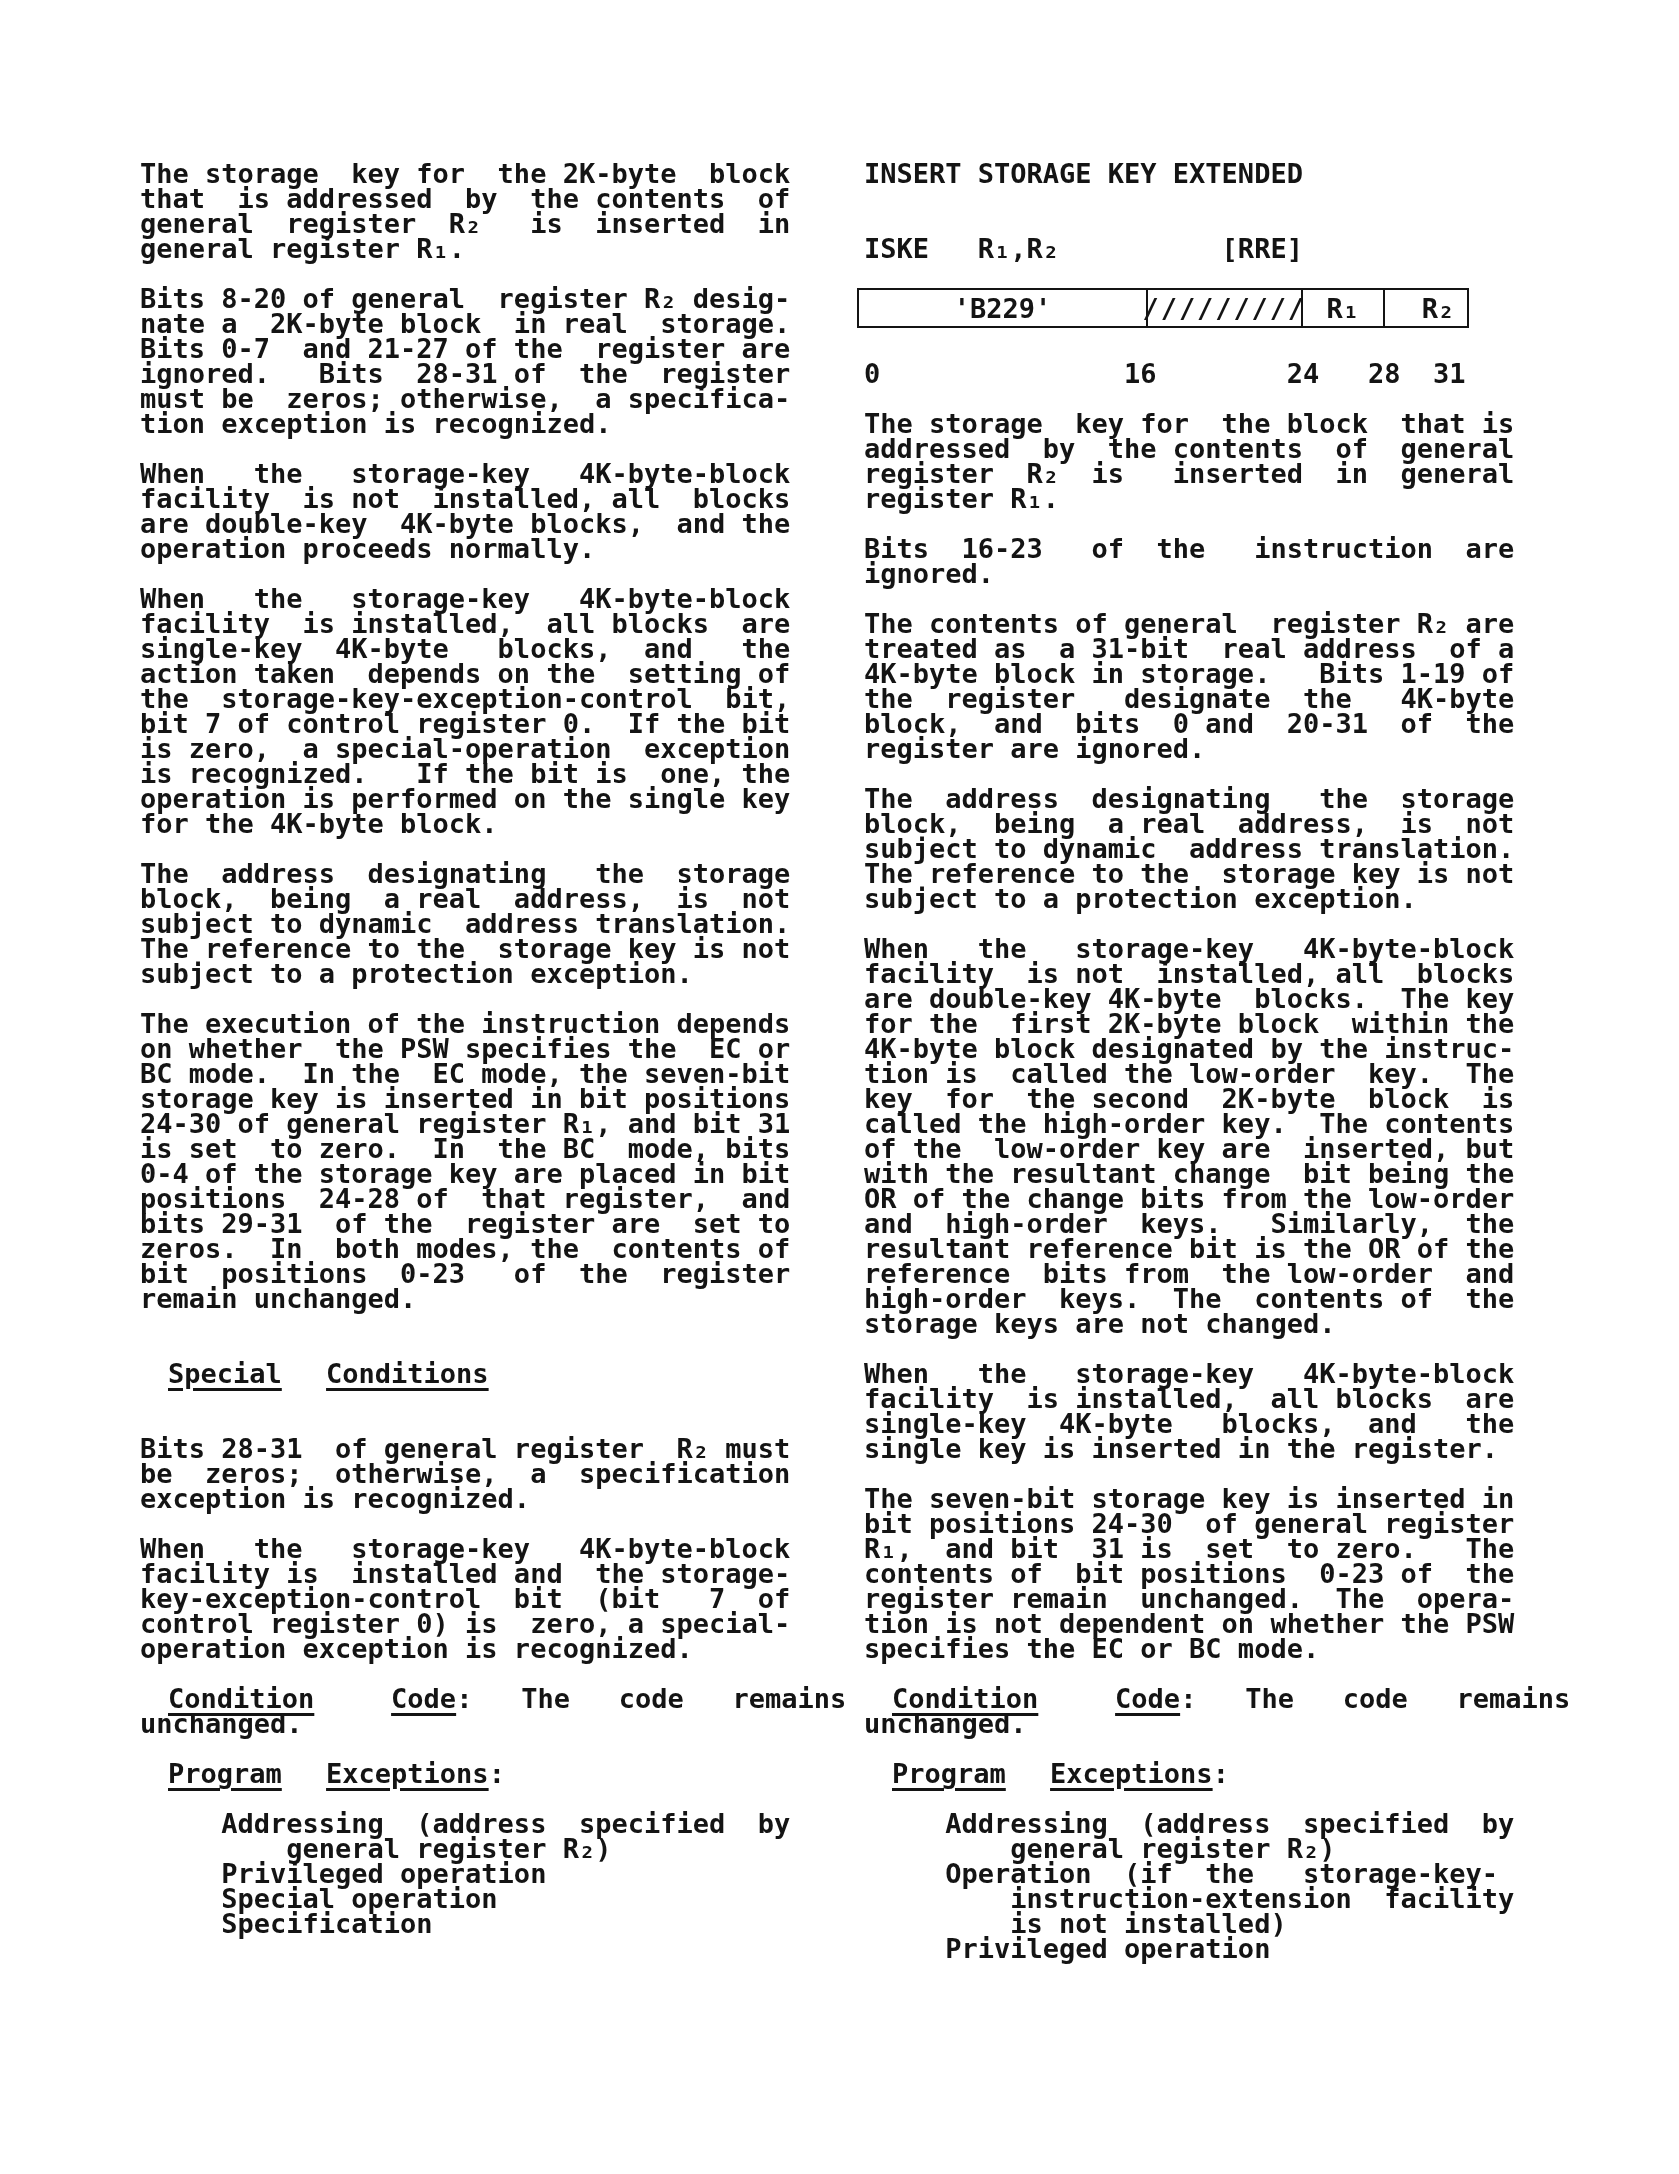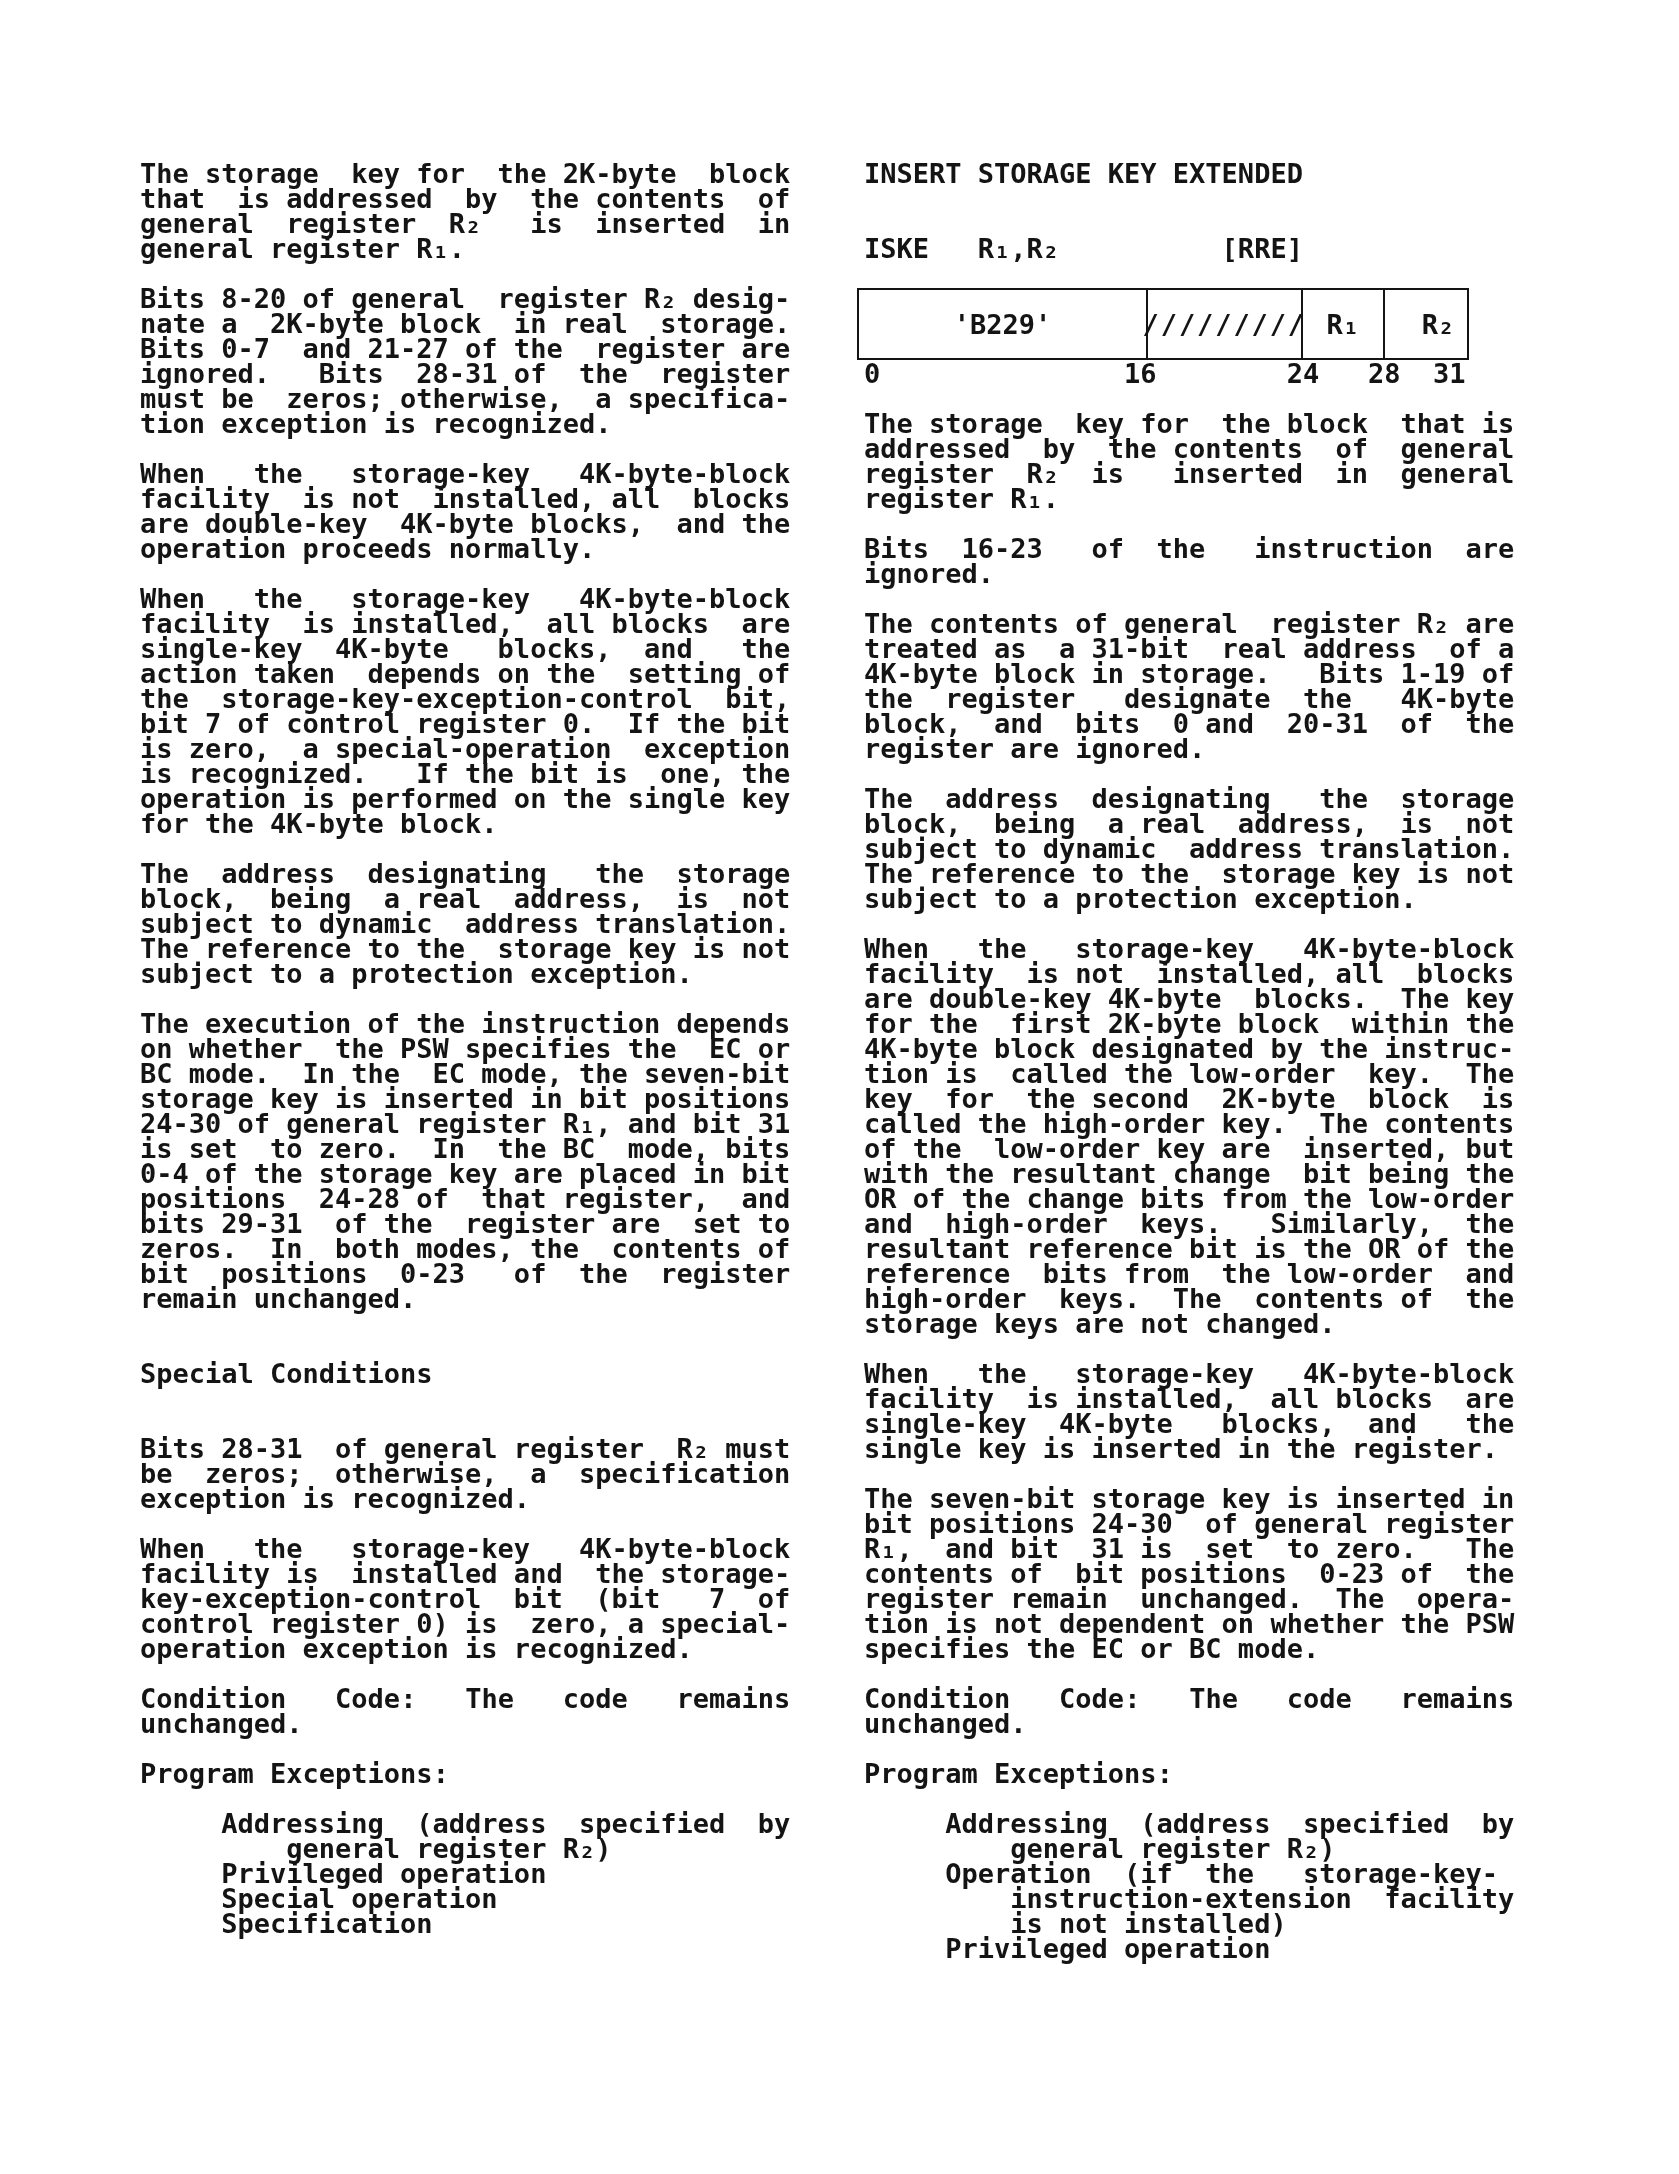--- a/index.html
+++ b/index.html
@@ -17,29 +17,31 @@
     position: absolute;
     top: 161px;
     font-size: 27px;
     line-height: 25px;
     white-space: pre;
   }
   .col-left  { left: 140px; }
   .col-right { left: 864px; }
   .ln { height: 25px; }
   .ul {
+    text-decoration: underline;
     text-decoration-thickness: 2.8px;
     text-underline-offset: 4.7px;
+    margin-left: 28px;
   }
   .fmt-box {
     position: absolute;
     left: 857px;
     top: 288px;
     width: 612px;
-    height: 72px;
+    height: 40px;
     border: 2.8px solid var(--ink, #141414);
     box-sizing: border-box;
     display: flex;
     font-size: 27px;
     background: var(--bg, #ffffff);
   }
   .fmt-field {
     display: flex;
     align-items: center;
     justify-content: center;

